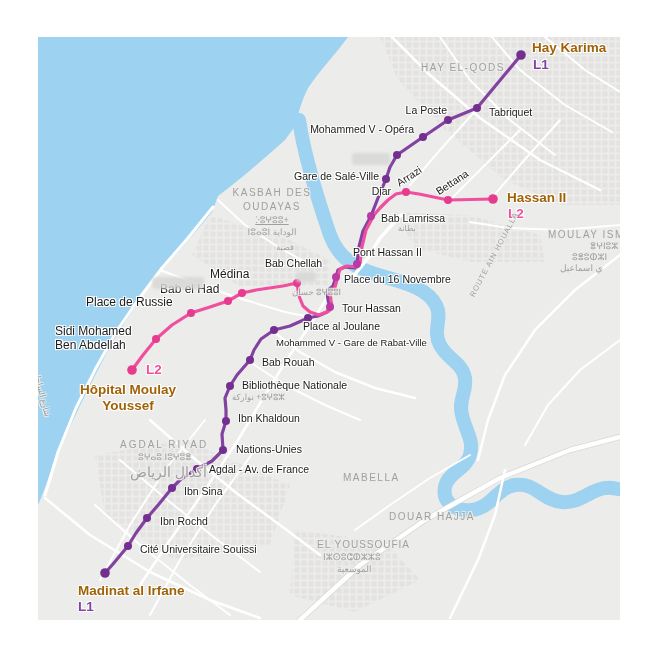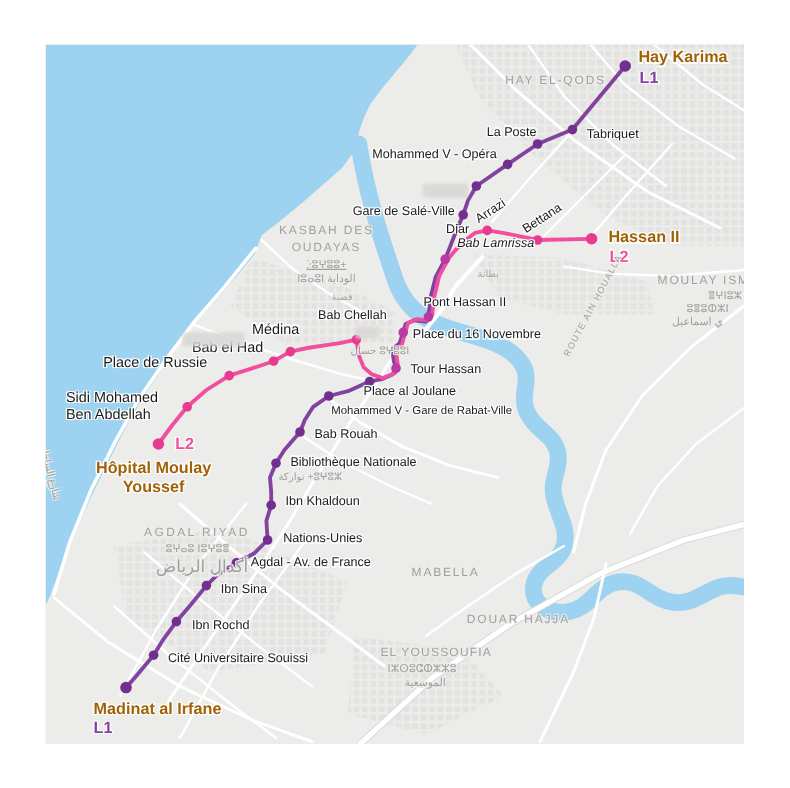--- a/index.html
+++ b/index.html
@@ -135,21 +135,21 @@
         </div>
         <div class="lbl" style="top: 86px; right: 206px;">
           <div>Mohammed V - Opéra</div>
         </div>
         <div class="lbl" style="top: 108px; right: 229px; margin-top: 40px;">
           <div>Diar</div>
         </div>
         <div class="lbl" style="top: 133px; right: 241px; margin-left: 28px;">
           <div>Gare de Salé-Ville</div>
         </div>
-        <div class="lbl" style="top: 160px; left: 343px; font-style: italic;">
+        <div class="lbl" style="top: 175px; left: 343px;">
           <div>Bab Lamrissa</div>
         </div>
         <div class="lbl" style="top: 209px; left: 315px;">
           <div>Pont Hassan II</div>
         </div>
         <div class="lbl" style="top: 236px; left: 306px;">
           <div>Place du 16 Novembre</div>
         </div>
         <div class="lbl" style="top: 265px; left: 304px;">
           <div>Tour Hassan</div>

